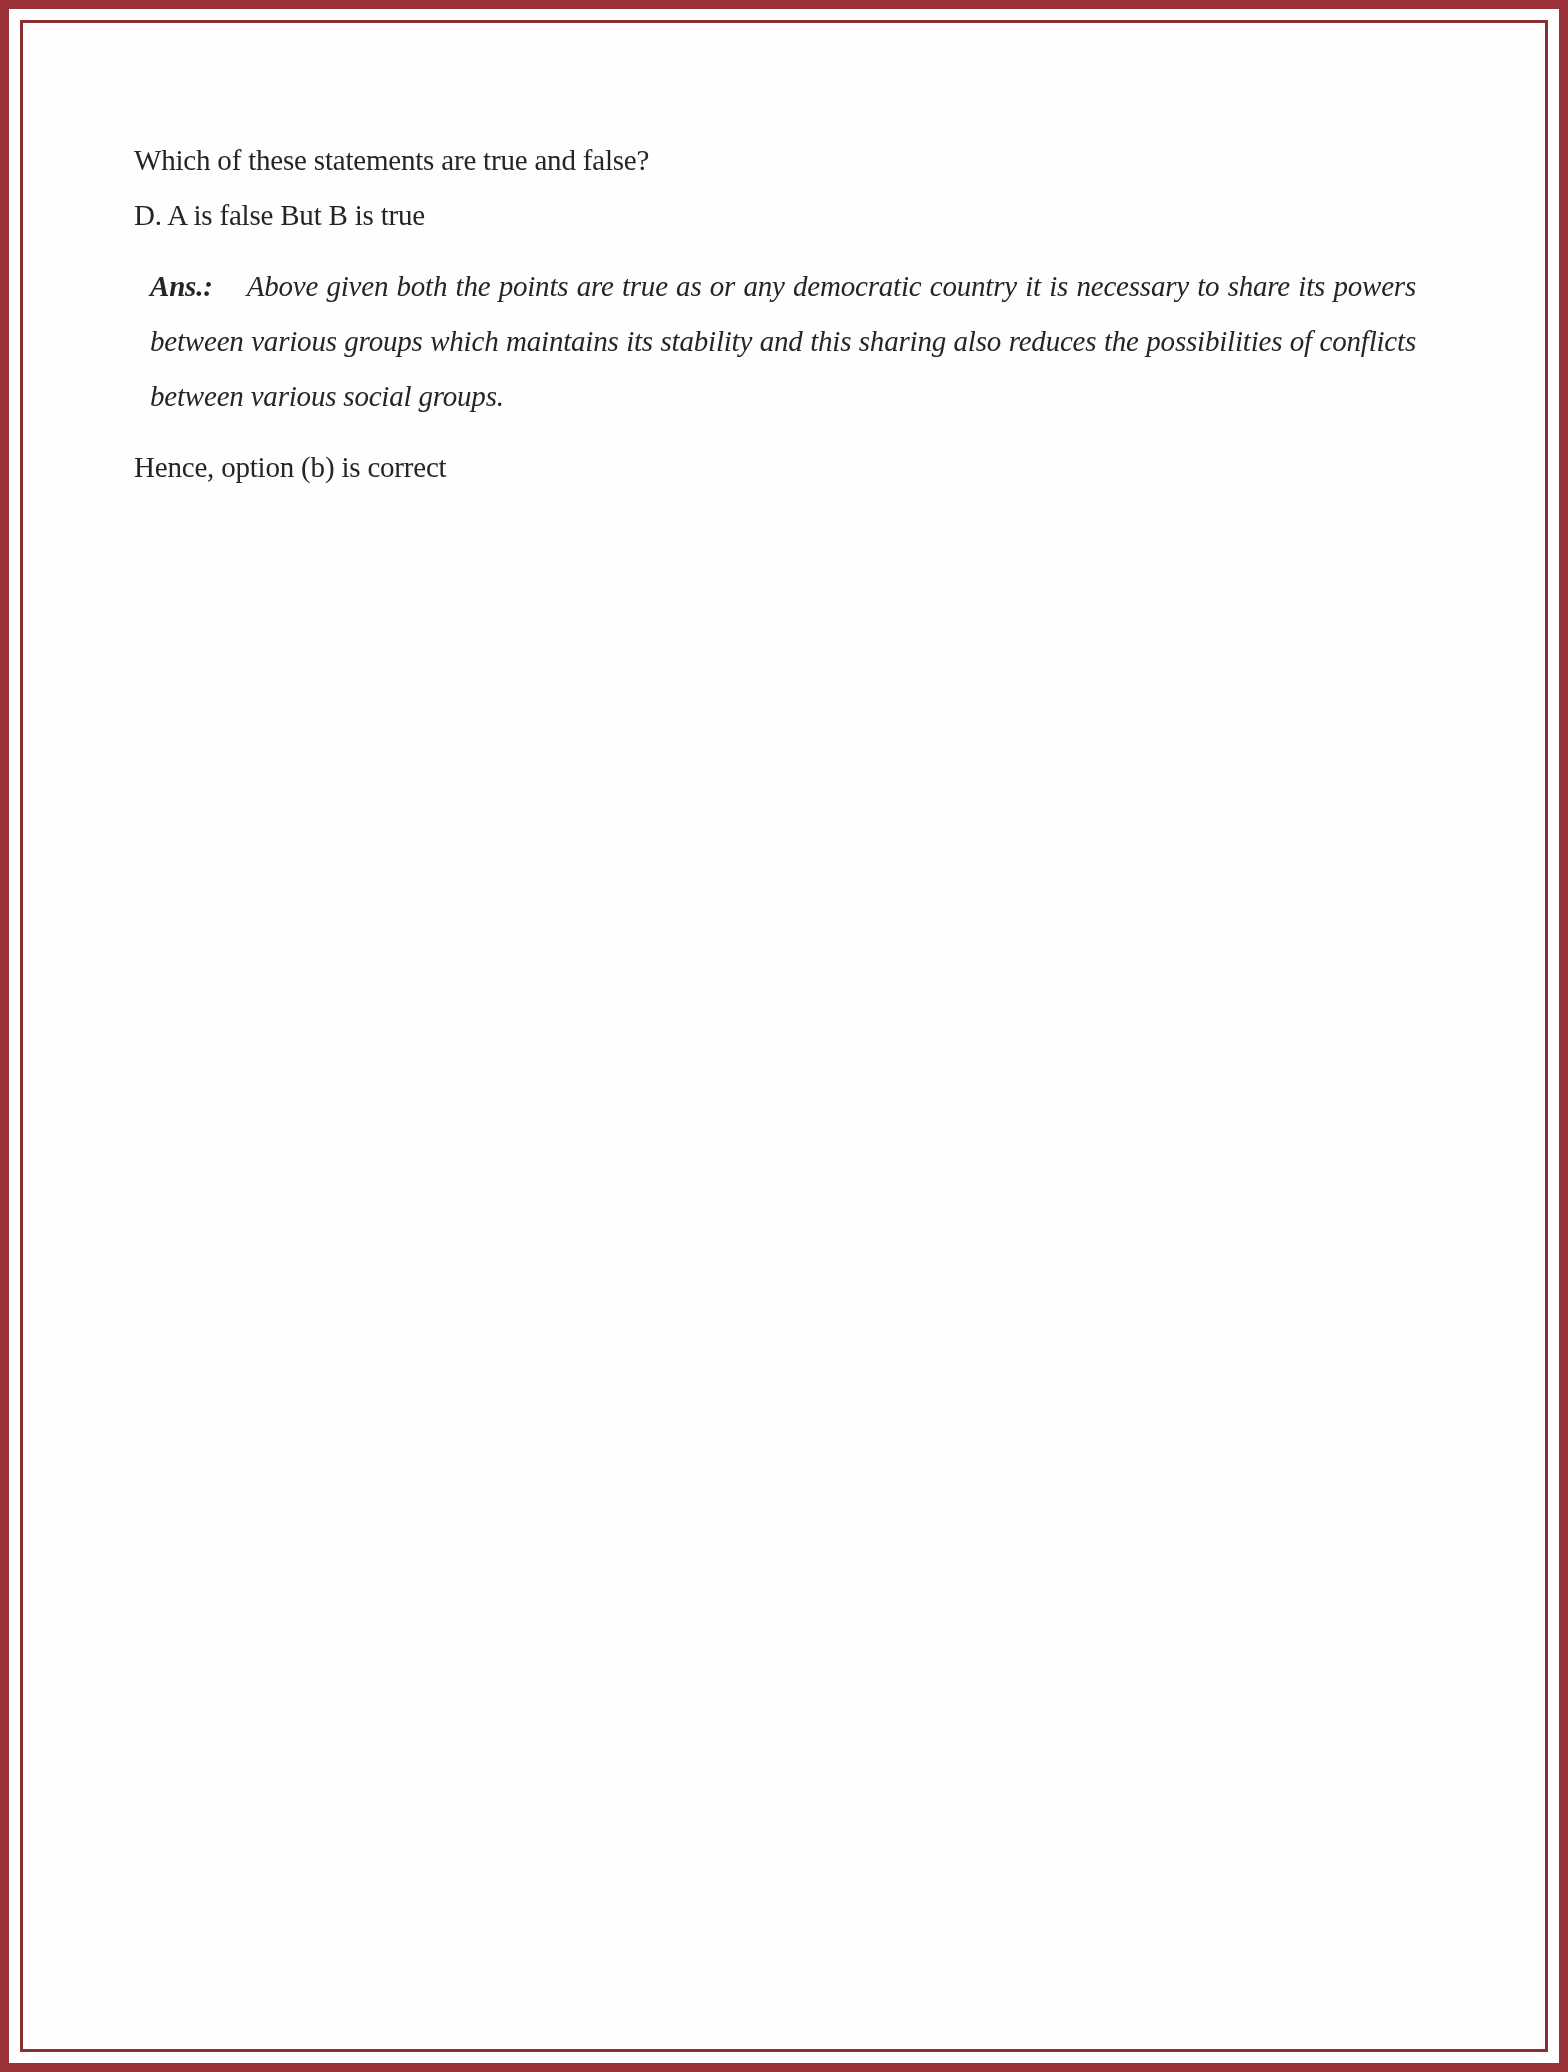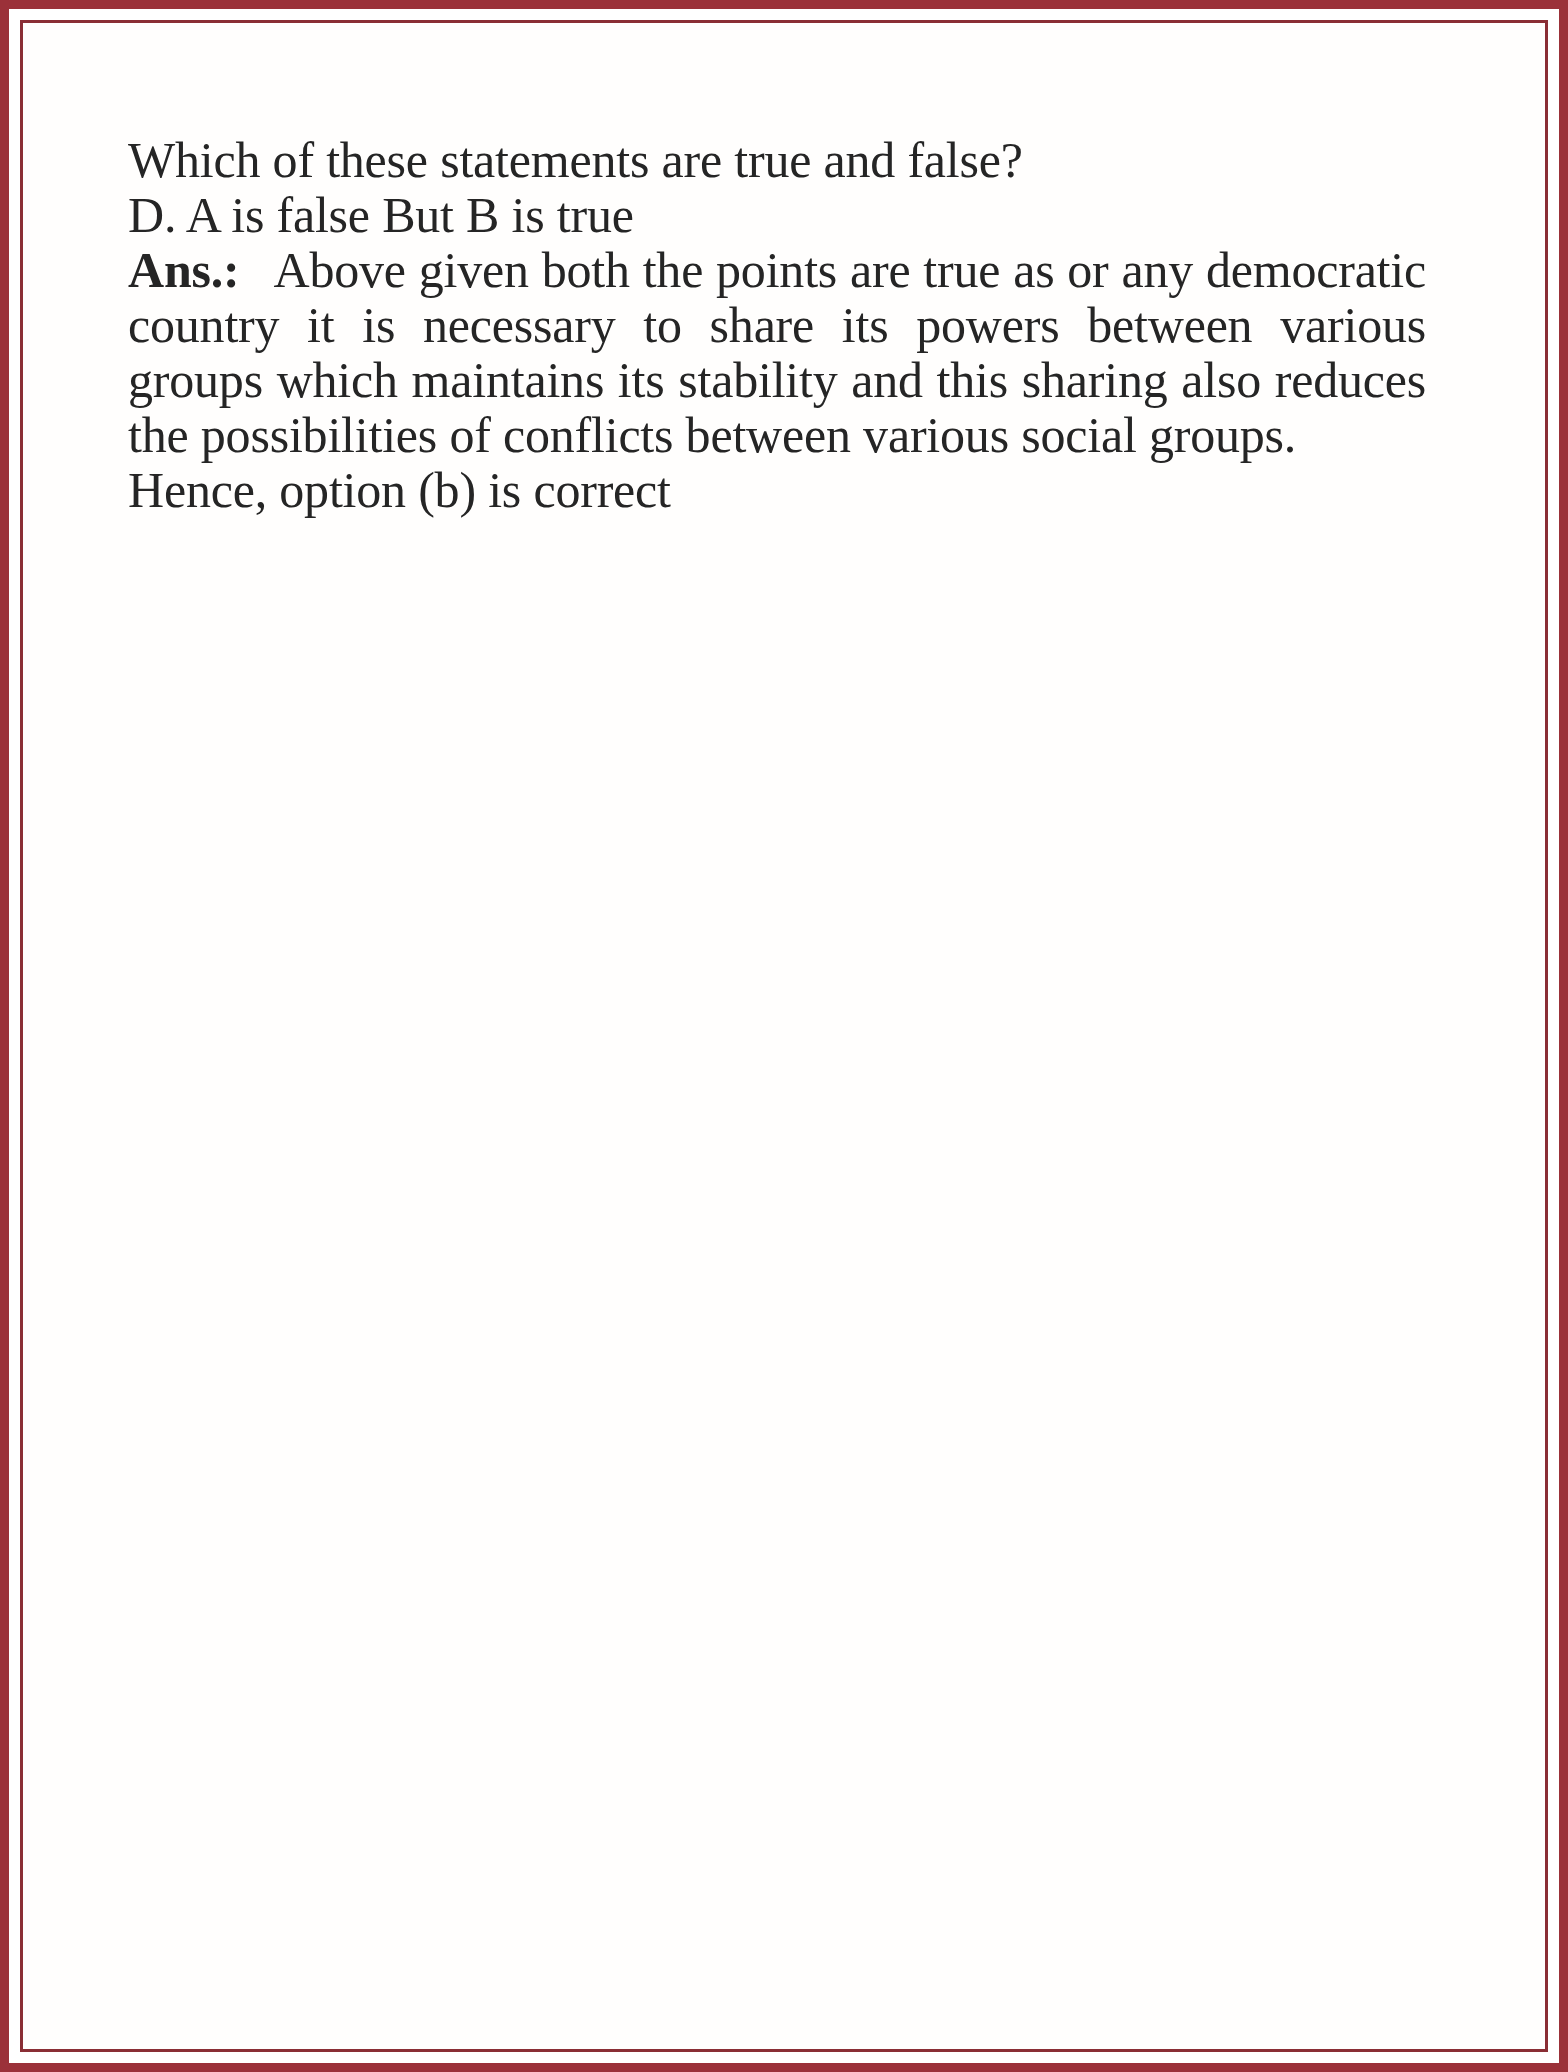--- a/index.html
+++ b/index.html
@@ -24,25 +24,25 @@
     .inner-frame {
       position: absolute;
       left: 11px; top: 11px;
       right: 11px; bottom: 11px;
       box-sizing: border-box;
       border: 3px solid #8a2e35;
       background: #fffefd;
     }
     .content {
       position: absolute;
-      left: 128px;
+      left: 134px;
       top: 133px;
       width: 1298px;
       font-family: "Liberation Serif", "DejaVu Serif", serif;
-      font-size: 50px;
+      font-size: 29px;
       line-height: 55px;
       color: #252525;
       letter-spacing: -0.2px;
     }
     .line {
       display: block;
       white-space: nowrap;
     }
     .answer {
       display: block;
@@ -57,17 +57,17 @@
 </head>
 <body>
 
 <div class="outer-frame">
   <div class="inner-frame"></div>
 </div>
 
 <div class="content">
   <span class="line">Which of these statements are true and false?</span>
   <span class="line">D. A is false But B is true</span>
-  <p class="answer" style="margin:0;">
+  <p class="answer" style="margin:16px;font-style:italic;">
     <span class="ans-label">Ans.:</span><span>Above given both the points are true as or any democratic country it is necessary to share its powers between various groups which maintains its stability and this sharing also reduces the possibilities of conflicts between various social groups.</span>
   </p>
   <span class="line">Hence, option (b) is correct</span>
 </div>
 
 </body></html>

